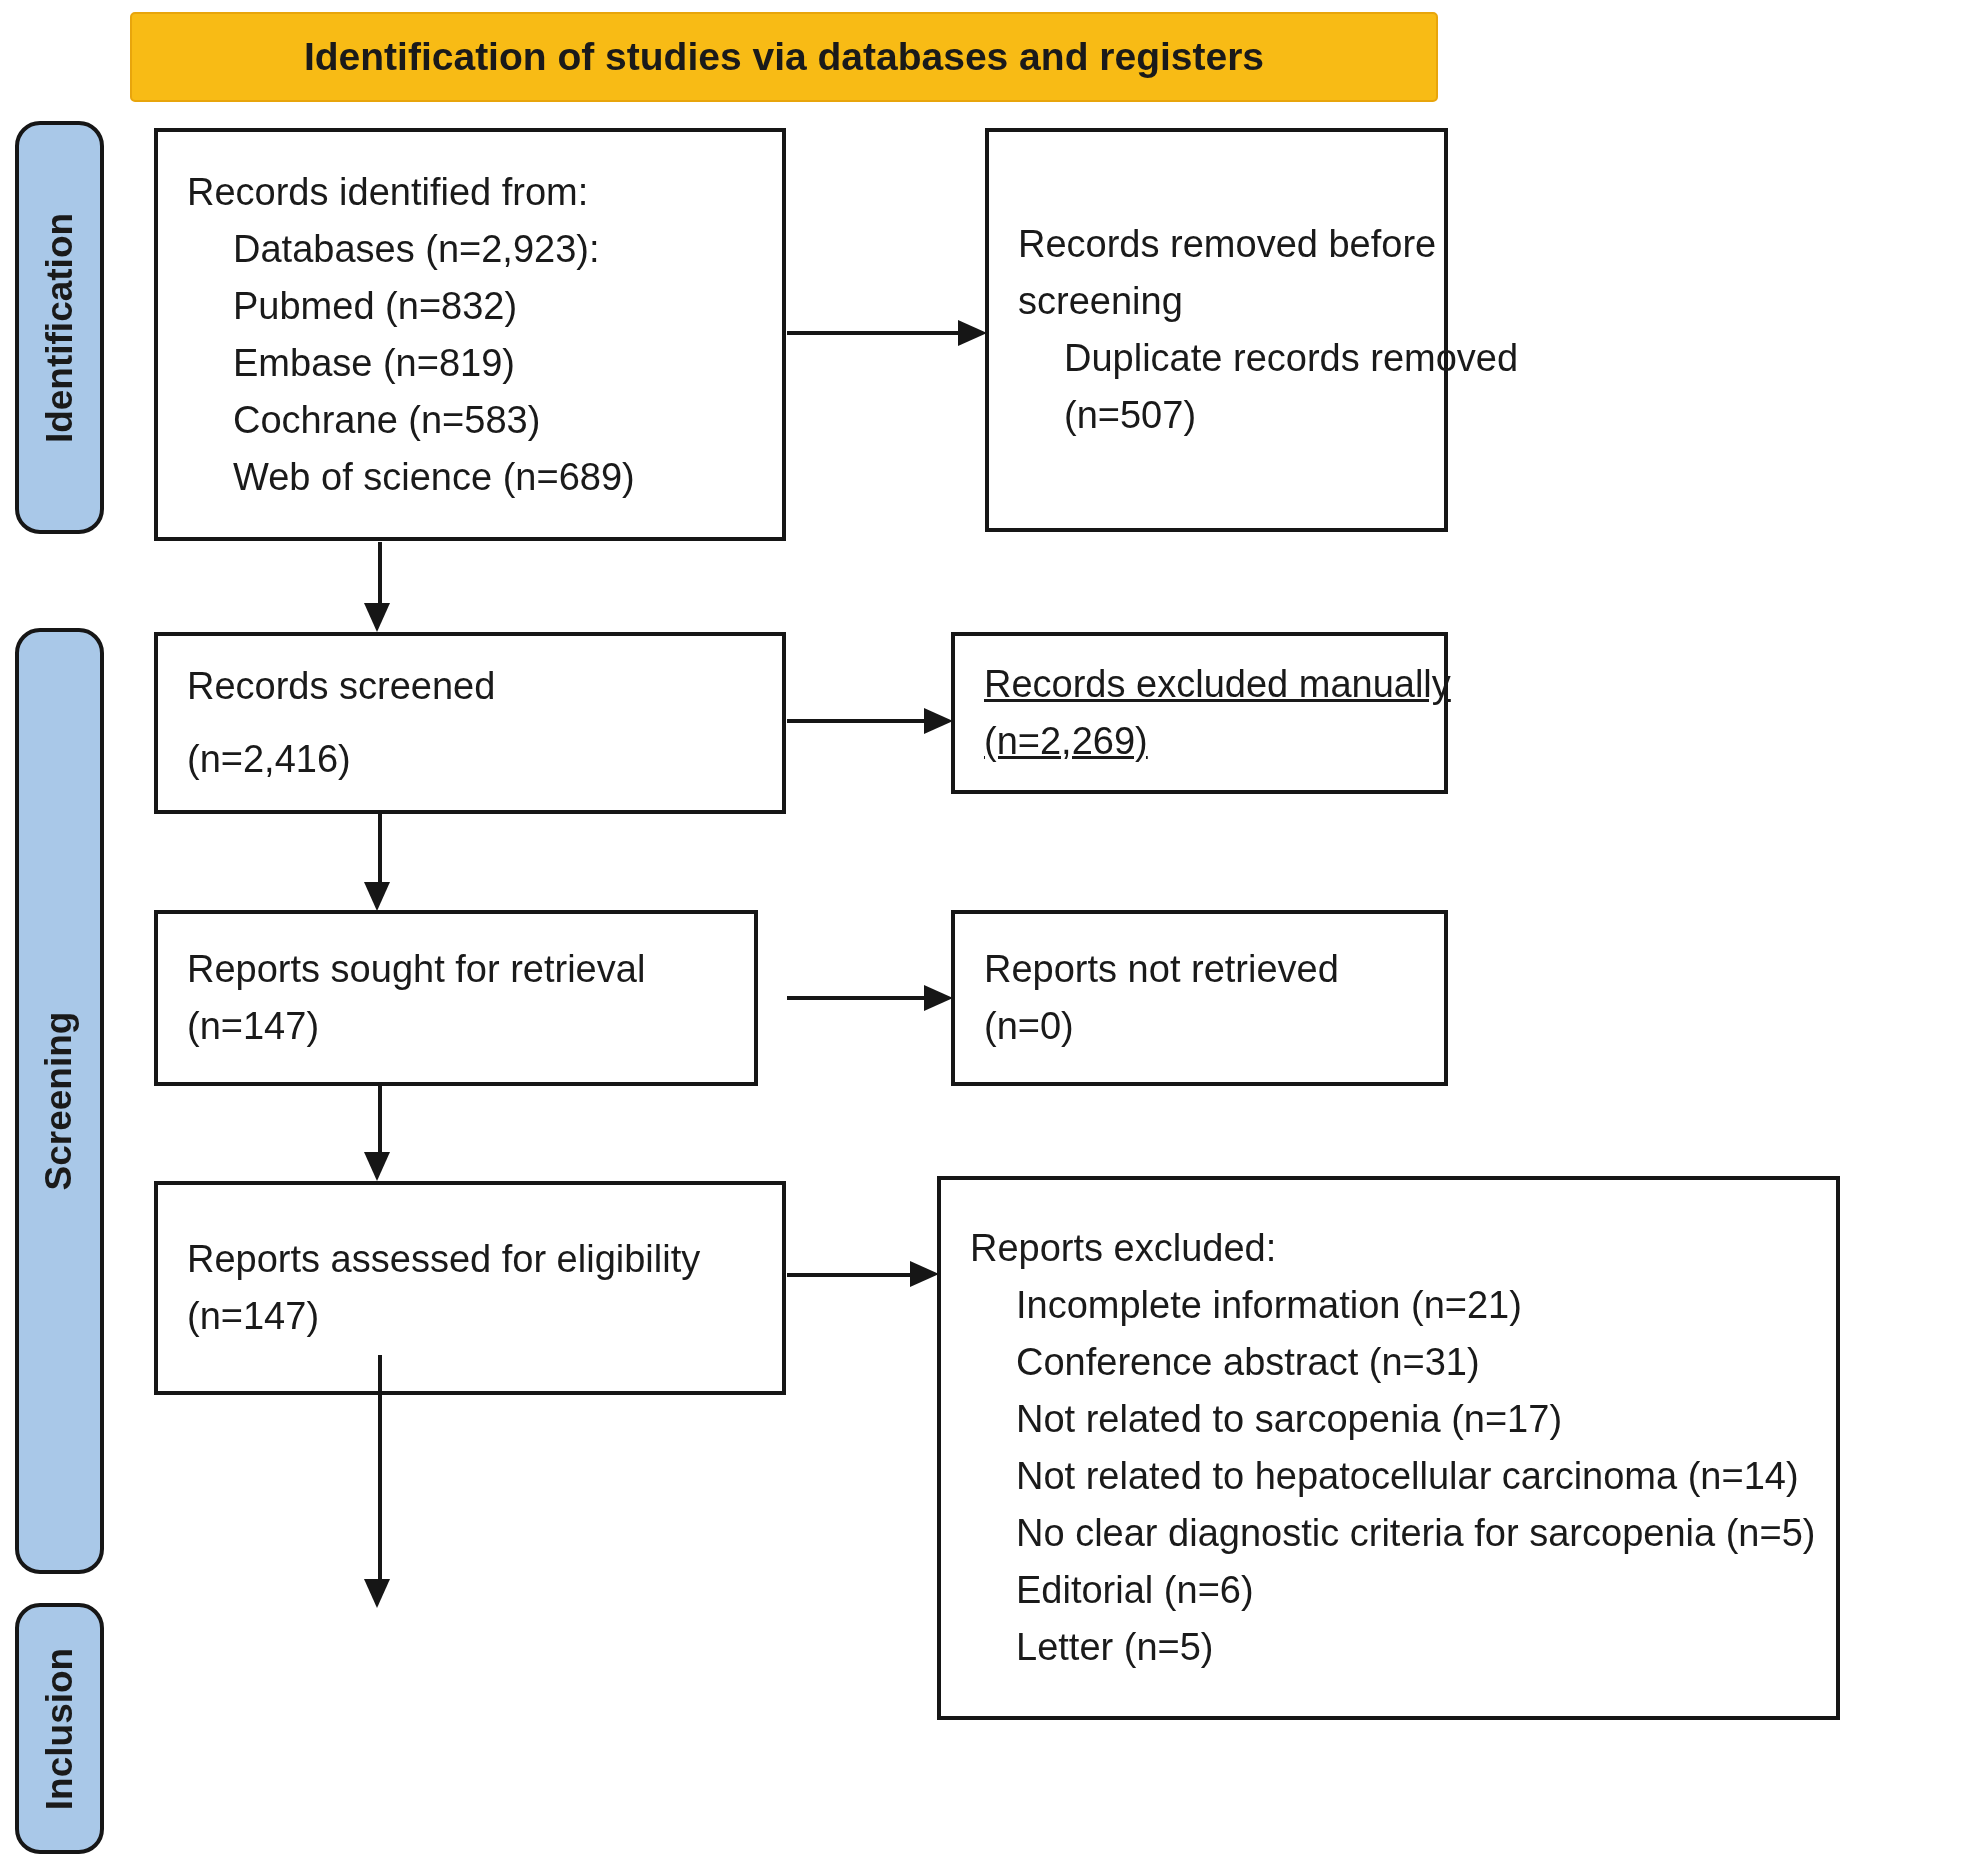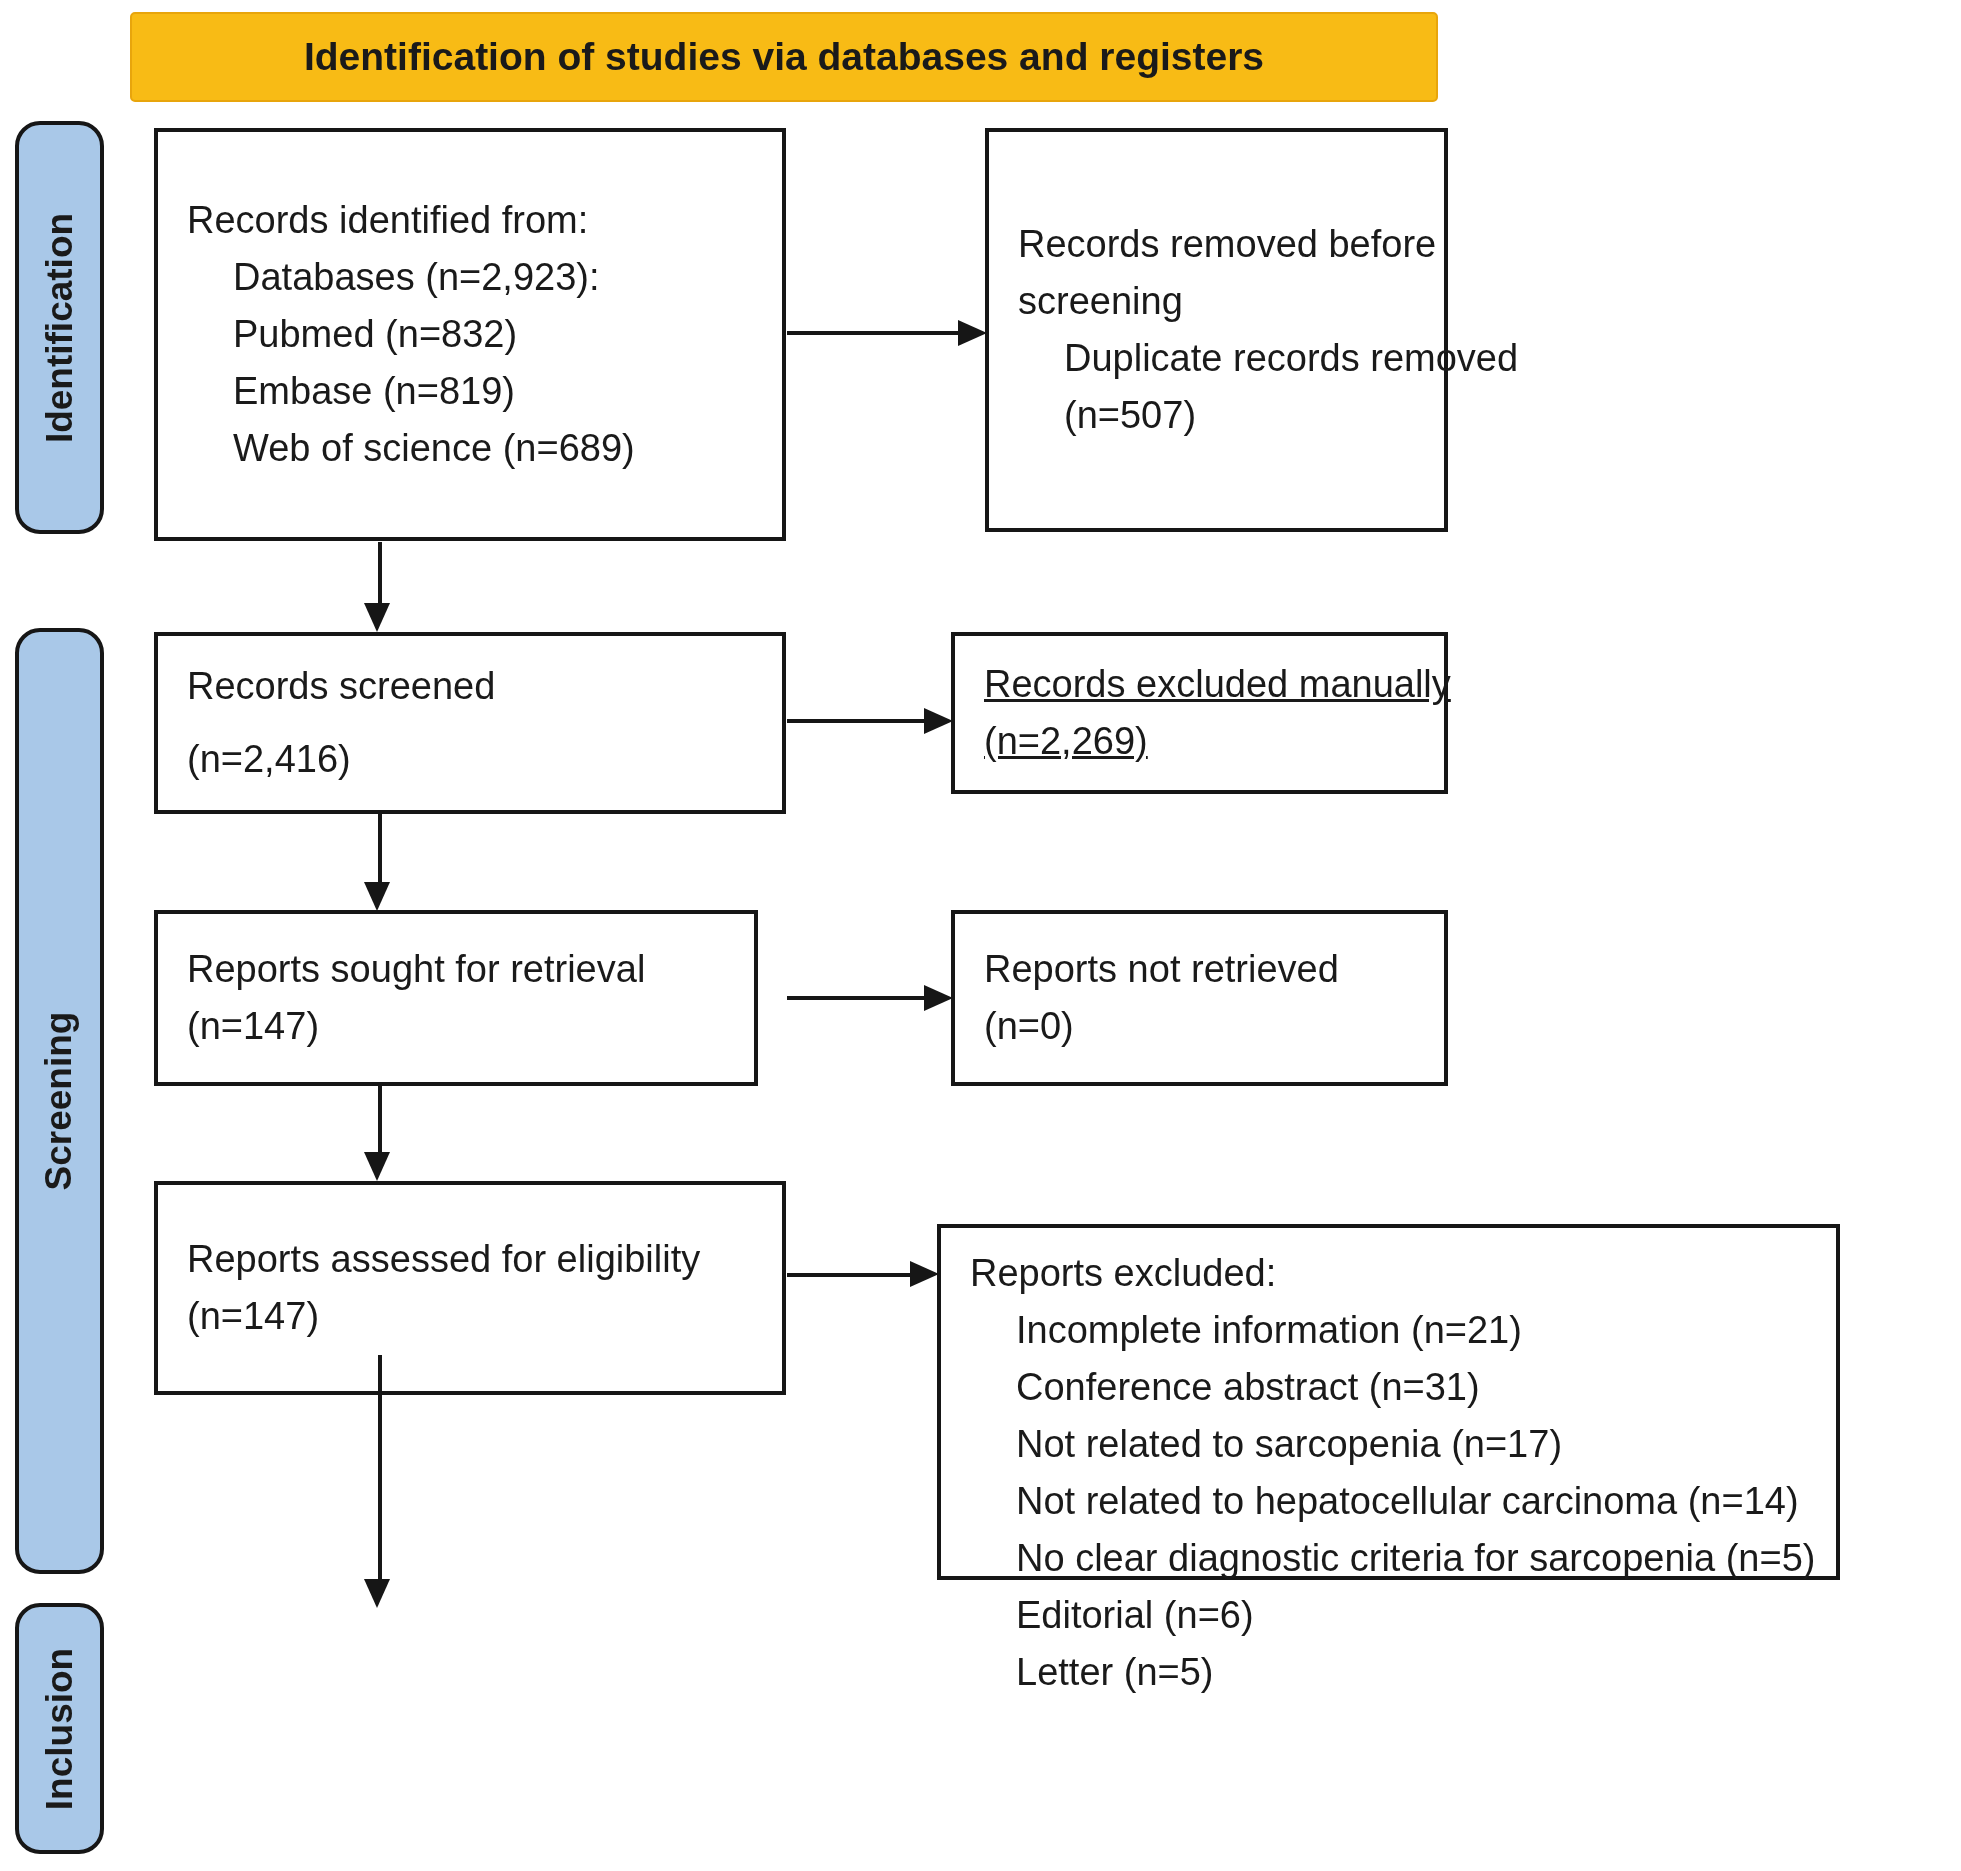--- a/index.html
+++ b/index.html
@@ -58,21 +58,21 @@
   .line { white-space: nowrap; }
   .line.indent { padding-left: 46px; }
 
   #box-records-identified        { left: 154px;  top: 128px;  width: 632px; height: 413px; }
   #box-records-removed           { left: 985px; top: 128px;  width: 463px; height: 404px; }
   #box-records-screened          { left: 154px;  top: 632px;  width: 632px; height: 182px; gap: 16px; }
   #box-records-excluded-manually { left: 951px;  top: 632px;  width: 497px; height: 162px; text-decoration: underline; }
   #box-reports-sought            { left: 154px;  top: 910px;  width: 604px; height: 176px; }
   #box-reports-not-retrieved     { left: 951px;  top: 910px;  width: 497px; height: 176px; }
   #box-reports-assessed          { left: 154px;  top: 1181px; width: 632px; height: 214px; justify-content: center; }
-  #box-reports-excluded          { left: 937px;  top: 1224px; width: 903px; height: 356px; justify-content: space-between; }
+  #box-reports-excluded          { left: 937px;  top: 1176px; width: 903px; height: 544px; }
   #box-studies-included          { left: 154px;  top: 1608px; width: 632px; height: 241px; }
 
   
   .hline { position: absolute; height: 3.9px; background: var(--c-border, #161616); }
   .vline { position: absolute; width: 3.9px;  background: var(--c-border, #161616); }
   .head-right {
     position: absolute; width: 0; height: 0;
     border-top: 13.5px solid transparent;
     border-bottom: 13.5px solid transparent;
     border-left: 29px solid var(--c-border, #161616);
@@ -101,20 +101,21 @@
   </div>
   <div class="stage" id="stage-inclusion">
     <span>Inclusion</span>
   </div>
 
   <div class="fbox" id="box-records-identified">
     <div class="line">Records identified from:</div>
     <div class="line indent">Databases (n=2,923):</div>
     <div class="line indent">Pubmed (n=832)</div>
     <div class="line indent">Embase (n=819)</div>
+    <div class="line indent">Cochrane (n=583)</div>
     <div class="line indent">Web of science (n=689)</div>
   </div>
 
   <div class="fbox" id="box-records-removed">
     <div class="line">Records removed before</div>
     <div class="line">screening</div>
     <div class="line indent">Duplicate records removed</div>
     <div class="line indent">(n=507)</div>
   </div>
 

